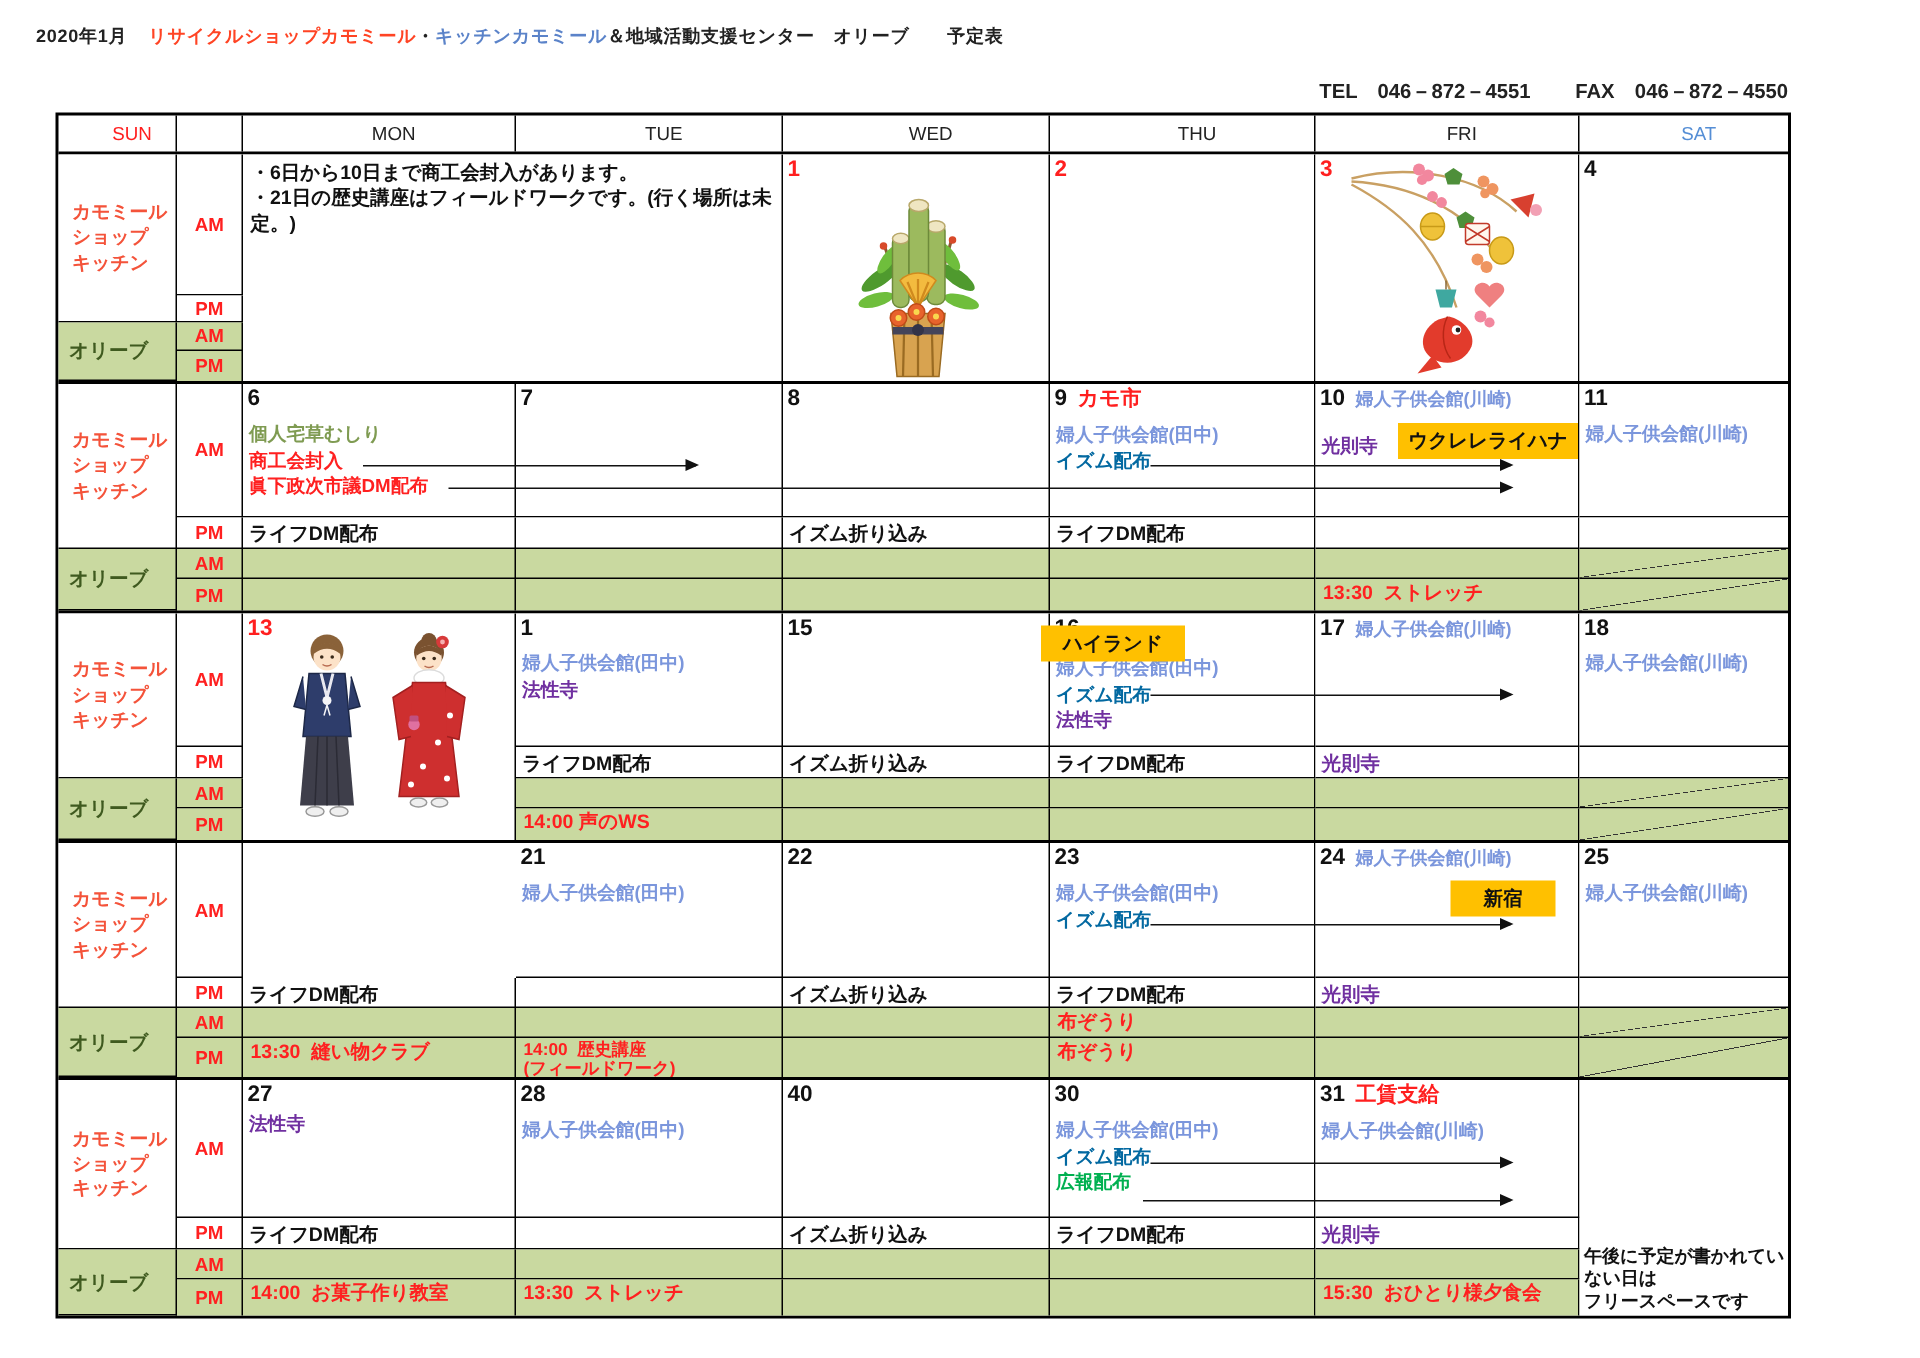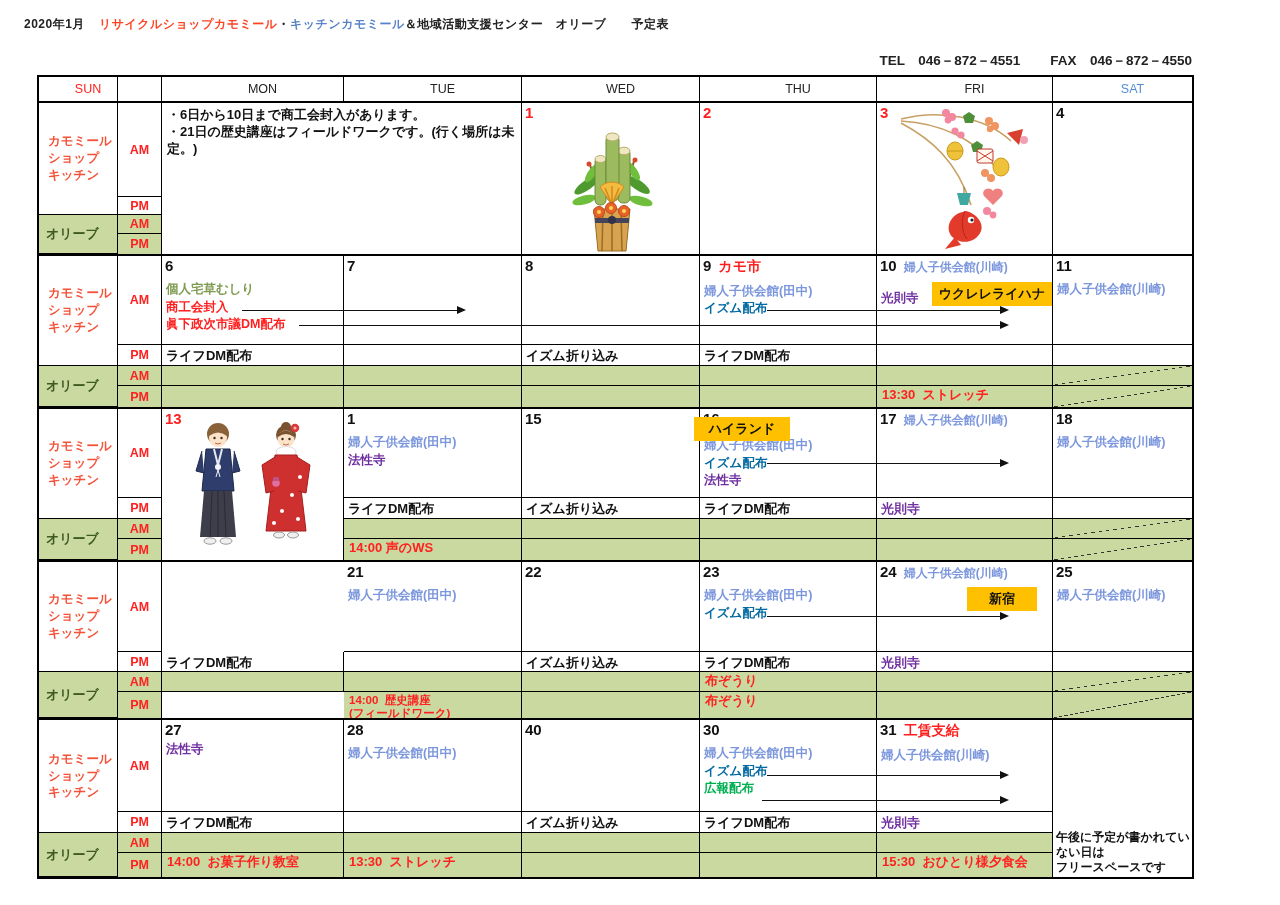--- a/index.html
+++ b/index.html
@@ -458,20 +458,23 @@
       </div>
     <div class="cell ampm" style="grid-area:1/2/2/3">AM</div>
     <div class="cell ampm" style="grid-area:2/2/3/3">PM</div>
     <div class="cell ampm og" style="grid-area:3/2/4/3">AM</div>
     <div class="cell ampm og lastB" style="grid-area:4/2/5/3">PM</div>
 
     <div class="cell" style="grid-area:2/3/3/4">
         <span class="pmtext">ライフDM配布</span>
       </div>
     <div class="cell og" style="grid-area:3/3/4/4"></div>
+    <div class="cell og lastB" style="grid-area:4/3/5/4">
+        <span class="oentry">13:30  縫い物クラブ</span>
+      </div>
 
     <div class="cell" style="grid-area:1/4/2/5">
       <div class="numline">
           <span class="num">21</span>
         </div>
       <div class="entry c-blue gap">婦人子供会館(田中)</div>
     </div>
     <div class="cell" style="grid-area:2/4/3/5"></div>
     <div class="cell og" style="grid-area:3/4/4/5"></div>
     <div class="cell og lastB" style="grid-area:4/4/5/5">

